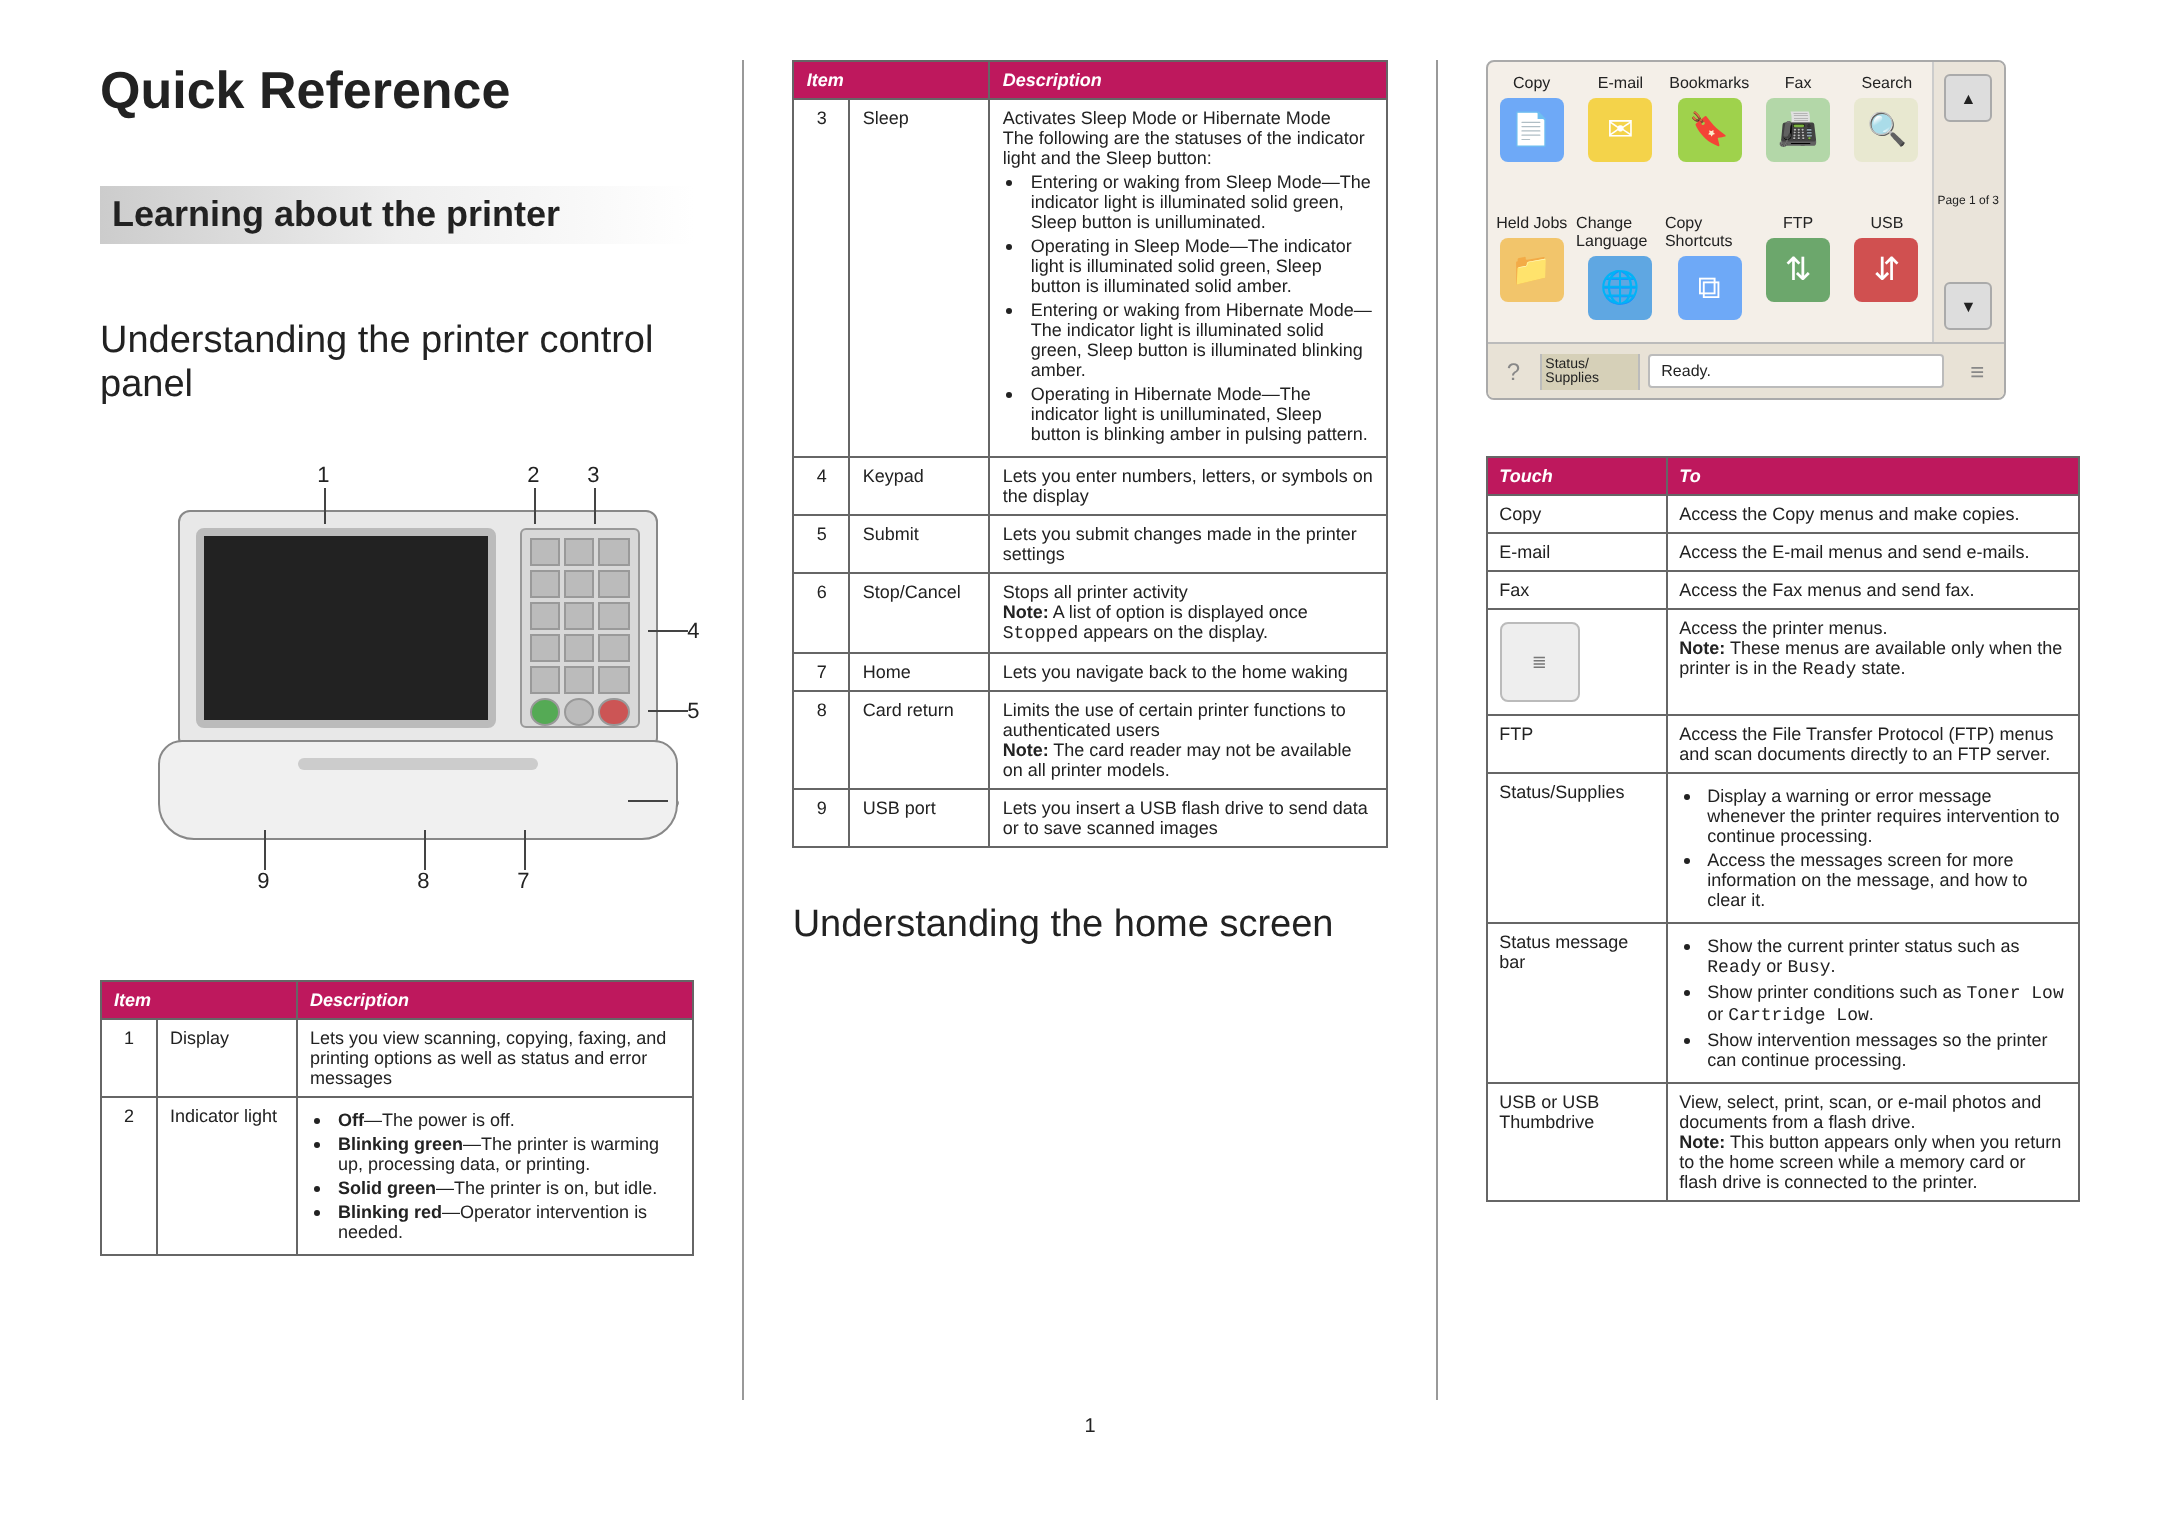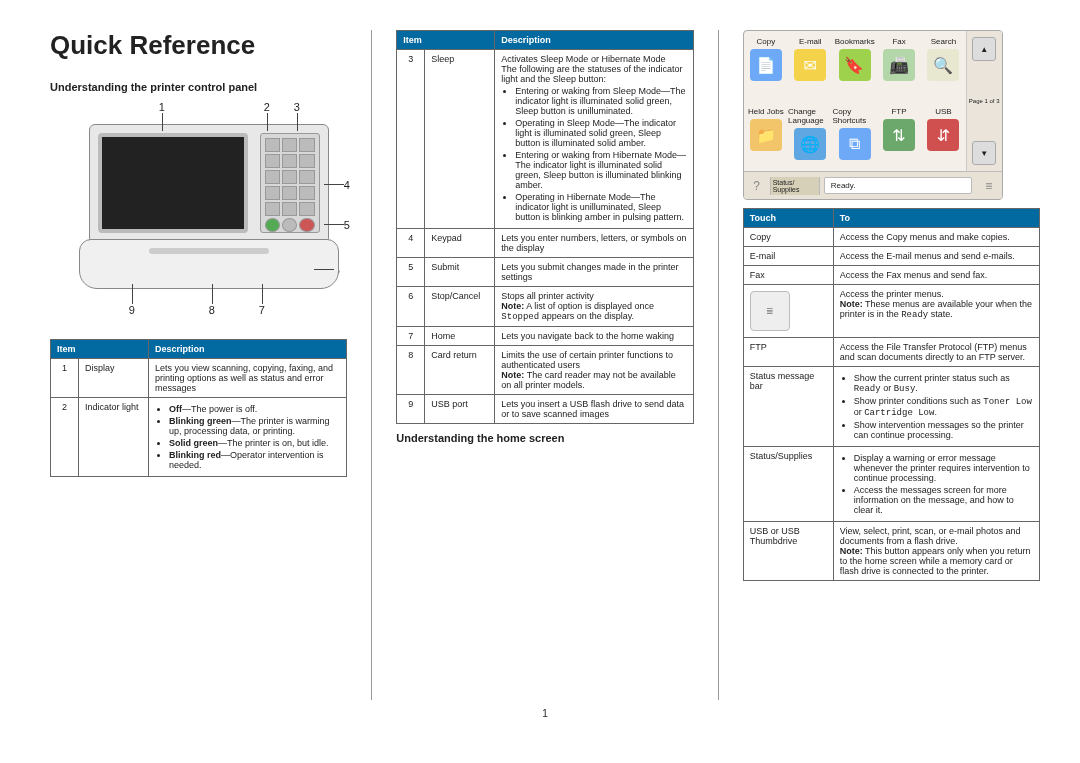--- a/index.html
+++ b/index.html
@@ -1,29 +1,29 @@
 <!DOCTYPE html>
 <html><head>
 <meta charset="utf-8">
 <style>
   * { box-sizing: border-box; }
   body { margin: 0; font-family: "Segoe UI", Arial, sans-serif; background: #fff; color: #222; }
   .page { width: 1080px; height: 763px; padding: 30px 40px 10px 50px; position: relative; }
   .cols { display: flex; gap: 24px; height: 670px; }
-  .col { flex: 1; display: flex; flex-direction: column; }
+  .col { flex: 1; display: flex; flex-direction: column; gap: 20px; }
   .col + .col { border-left: 1px solid #999; padding-left: 24px; }
   h1 { font-size: 26px; font-weight: 700; margin: 0 0 12px 0; }
   h2 { font-size: 18px; font-weight: 700; margin: 0 0 10px 0; background: linear-gradient(to right, #ccc 0%, #eee 50%, #fff 100%); padding: 4px 6px; }
-  h3 { font-size: 11px; font-weight: 700; margin: 8px 0 6px 0; }
+  h3 { font-size: 19px; font-weight: 400; margin: 8px 0 6px 0; }
   p { font-size: 9px; line-height: 1.3; margin: 4px 0; }
   .note { font-size: 9px; }
   .note b { font-weight: 700; }
   table { border-collapse: collapse; width: 100%; font-size: 9px; }
   th, td { border: 1px solid #666; padding: 4px 6px; vertical-align: top; text-align: left; }
-  th { background: #0369a1; color: #fff; font-weight: 700; }
+  th { background: #be185d; color: #fff; font-weight: 700; font-style: italic; }
   td.num { text-align: center; width: 28px; }
   td.item { width: 70px; }
   ul.bullets { margin: 2px 0 2px 14px; padding: 0; font-size: 9px; }
   ul.bullets li { margin: 2px 0; }
   .mono { font-family: "Courier New", monospace; }
   .pagenum { text-align: center; font-size: 10px; margin-top: 8px; }
 
   
   .printer-wrap { position: relative; width: 280px; height: 230px; margin: 0 auto 10px auto; }
   .callout { position: absolute; font-size: 11px; }
@@ -57,20 +57,21 @@
   .menu-icon { width: 40px; height: 40px; background: #eee; border: 1px solid #bbb; border-radius: 4px; display:flex; align-items:center; justify-content:center; color:#777; }
 </style>
 </head>
 <body>
 
 <div class="page">
   <div class="cols">
 
     <div class="col">
       <h1>Quick Reference</h1>
+      <h2>Learning about the printer</h2>
       <h3>Understanding the printer control panel</h3>
 
       <div class="printer-wrap">
         <span class="callout" style="left:100px; top:2px;">1</span>
         <span class="callout" style="left:205px; top:2px;">2</span>
         <span class="callout" style="left:235px; top:2px;">3</span>
         <span class="callout" style="left:285px; top:80px;">4</span>
         <span class="callout" style="left:285px; top:120px;">5</span>
         <span class="callout" style="left:275px; top:165px;">6</span>
         <span class="callout" style="left:200px; top:205px;">7</span>
@@ -282,47 +283,47 @@
             </tr>
           <tr>
               <td>Fax</td>
               <td>Access the Fax menus and send fax.</td>
             </tr>
           <tr>
             <td class="menu-icon-cell">
                 <div class="menu-icon">≣</div>
               </td>
             <td><span>Access the printer menus.</span>
-              <div class="note"><b>Note:</b> <span>These menus are available your when the printer is in the </span><span class="mono">Ready</span><span> state.</span></div>
+              <div class="note"><b>Note:</b> <span>These menus are available only when the printer is in the </span><span class="mono">Ready</span><span> state.</span></div>
             </td>
           </tr>
           <tr>
               <td>FTP</td>
               <td>Access the File Transfer Protocol (FTP) menus and scan documents directly to an FTP server.</td>
             </tr>
+          <tr>
+            <td>Status/Supplies</td>
+            <td>
+              <ul class="bullets">
+                <li>Display a warning or error message whenever the printer requires intervention to continue processing.</li>
+                <li>Access the messages screen for more information on the message, and how to clear it.</li>
+              </ul>
+            </td>
+          </tr>
           <tr>
             <td>Status message bar</td>
             <td>
               <ul class="bullets">
                 <li><span>Show the current printer status such as </span><span class="mono">Ready</span><span> or </span><span class="mono">Busy</span><span>.</span></li>
                 <li><span>Show printer conditions such as </span><span class="mono">Toner Low</span><span> or </span><span class="mono">Cartridge Low</span><span>.</span></li>
                 <li><span>Show intervention messages so the printer can continue processing.</span></li>
               </ul>
             </td>
           </tr>
           <tr>
-            <td>Status/Supplies</td>
-            <td>
-              <ul class="bullets">
-                <li>Display a warning or error message whenever the printer requires intervention to continue processing.</li>
-                <li>Access the messages screen for more information on the message, and how to clear it.</li>
-              </ul>
-            </td>
-          </tr>
-          <tr>
             <td>USB or USB Thumbdrive</td>
             <td><span>View, select, print, scan, or e-mail photos and documents from a flash drive.</span>
               <div class="note"><b>Note:</b> <span>This button appears only when you return to the home screen while a memory card or flash drive is connected to the printer.</span></div>
             </td>
           </tr>
         </tbody>
       </table>
     </div>
   </div>
   <div class="pagenum">1</div>

